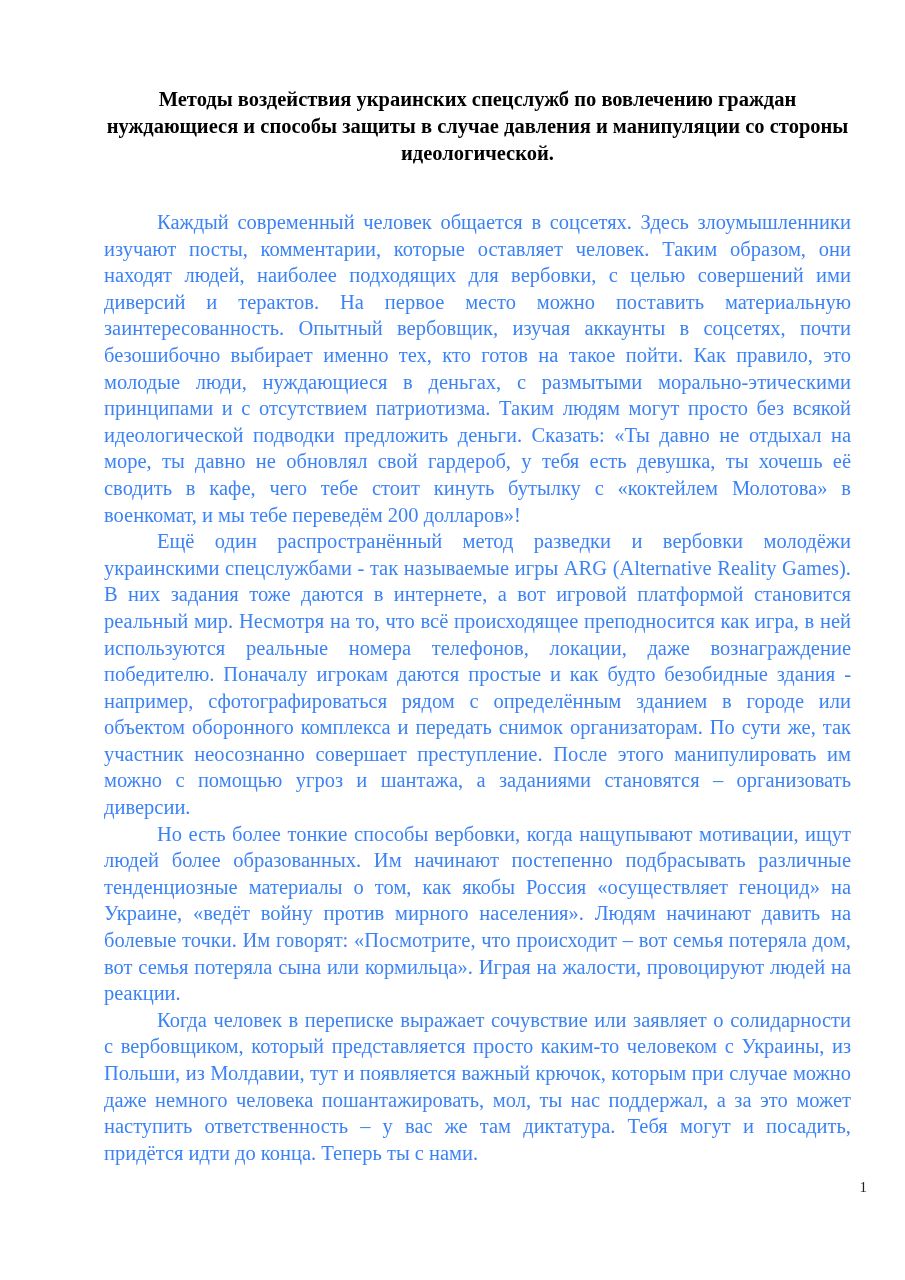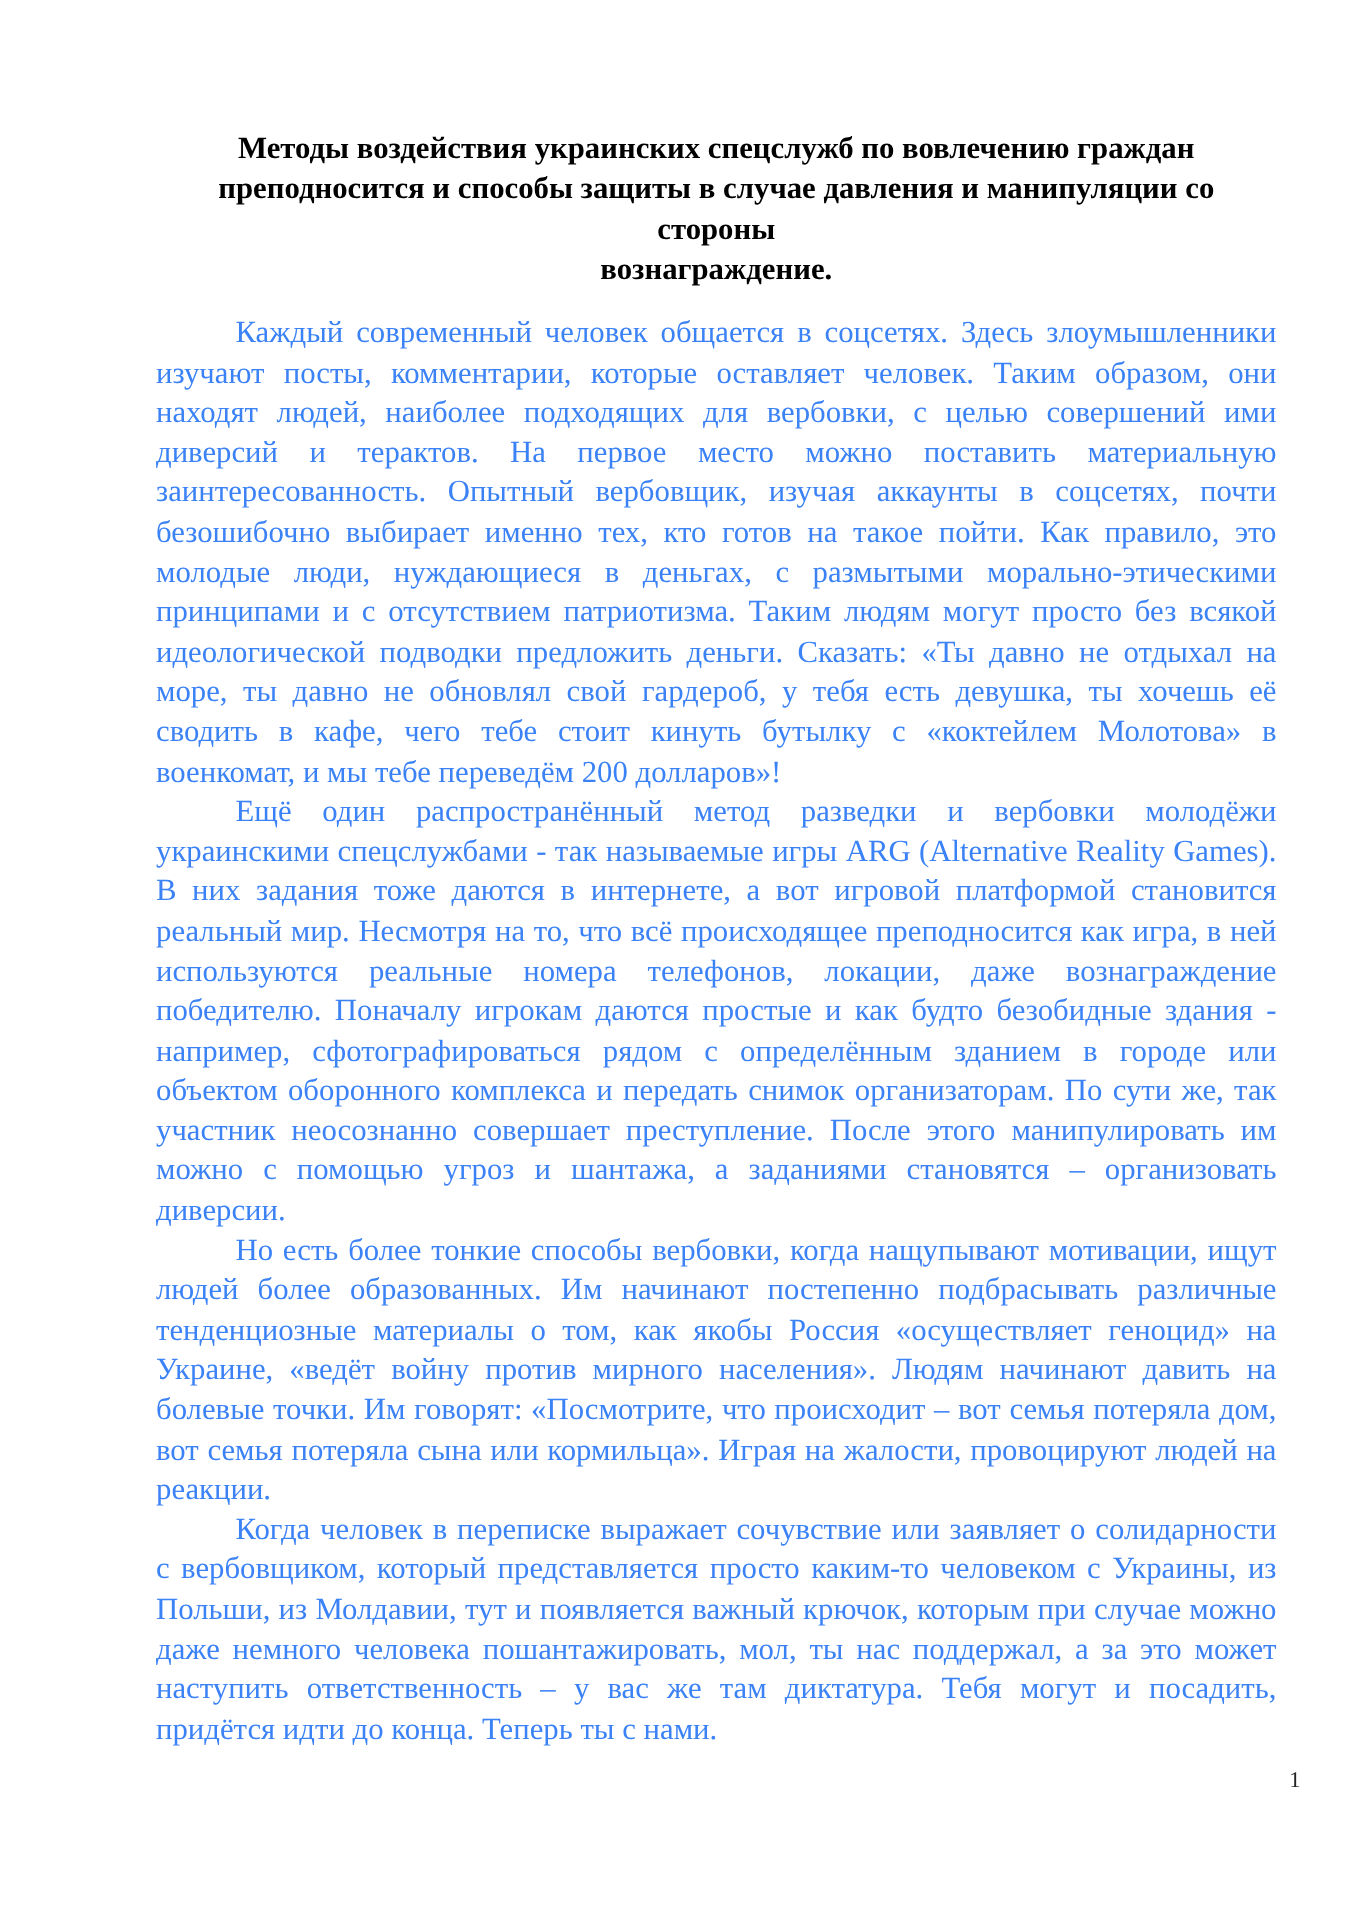--- a/index.html
+++ b/index.html
@@ -53,22 +53,22 @@
     font-family: "Liberation Serif", serif;
   }
 </style>
 </head>
 <body>
 
 <div class="page">
 
   <div class="doc-title">
     <div>Методы воздействия украинских спецслужб по вовлечению граждан</div>
-    <div>преподносится и способы защиты в случае давления и манипуляции со стороны</div>
-    <div>вознаграждение.</div>
+    <div>нуждающиеся и способы защиты в случае давления и манипуляции со стороны</div>
+    <div>идеологической.</div>
   </div>
 
   <div class="doc-body">
     <p>Каждый современный человек общается в соцсетях. Здесь злоумышленники изучают посты, комментарии, которые оставляет человек. Таким образом, они находят людей, наиболее подходящих для вербовки, с целью совершений ими диверсий и терактов. На первое место можно поставить материальную заинтересованность. Опытный вербовщик, изучая аккаунты в соцсетях, почти безошибочно выбирает именно тех, кто готов на такое пойти. Как правило, это молодые люди, нуждающиеся в деньгах, с размытыми морально-этическими принципами и с отсутствием патриотизма.  Таким людям могут просто без всякой идеологической подводки предложить деньги. Сказать: «Ты давно не отдыхал на море, ты давно не обновлял свой гардероб, у тебя есть девушка, ты хочешь её сводить в кафе, чего тебе стоит кинуть бутылку с «коктейлем Молотова» в военкомат, и мы тебе переведём 200 долларов»!</p>
     <p>Ещё один распространённый метод разведки и вербовки молодёжи украинскими спецслужбами - так называемые игры ARG (Alternative Reality Games). В них задания тоже даются в интернете, а вот игровой платформой становится реальный мир. Несмотря на то, что всё происходящее преподносится как игра, в ней используются реальные номера телефонов, локации, даже вознаграждение победителю. Поначалу игрокам даются простые и как будто безобидные здания - например, сфотографироваться рядом с определённым зданием в городе или объектом оборонного комплекса и передать снимок организаторам. По сути же, так участник неосознанно совершает преступление. После этого манипулировать им можно с помощью угроз и шантажа, а заданиями становятся – организовать диверсии.</p>
     <p>Но есть более тонкие способы вербовки, когда нащупывают мотивации, ищут людей более образованных. Им начинают постепенно подбрасывать различные тенденциозные материалы о том, как якобы Россия «осуществляет геноцид» на Украине, «ведёт войну против мирного населения». Людям начинают давить на болевые точки. Им говорят: «Посмотрите, что происходит – вот семья потеряла дом, вот семья потеряла сына или кормильца». Играя на жалости, провоцируют людей на реакции.</p>
     <p>Когда человек в переписке выражает сочувствие или заявляет о солидарности с вербовщиком, который представляется просто каким-то человеком с Украины, из Польши, из Молдавии, тут и появляется важный крючок, которым при случае можно даже немного человека пошантажировать, мол, ты нас поддержал, а за это может наступить ответственность – у вас же там диктатура. Тебя могут и посадить, придётся идти до конца. Теперь ты с нами.</p>
   </div>
 
   <div class="page-number">1</div>

